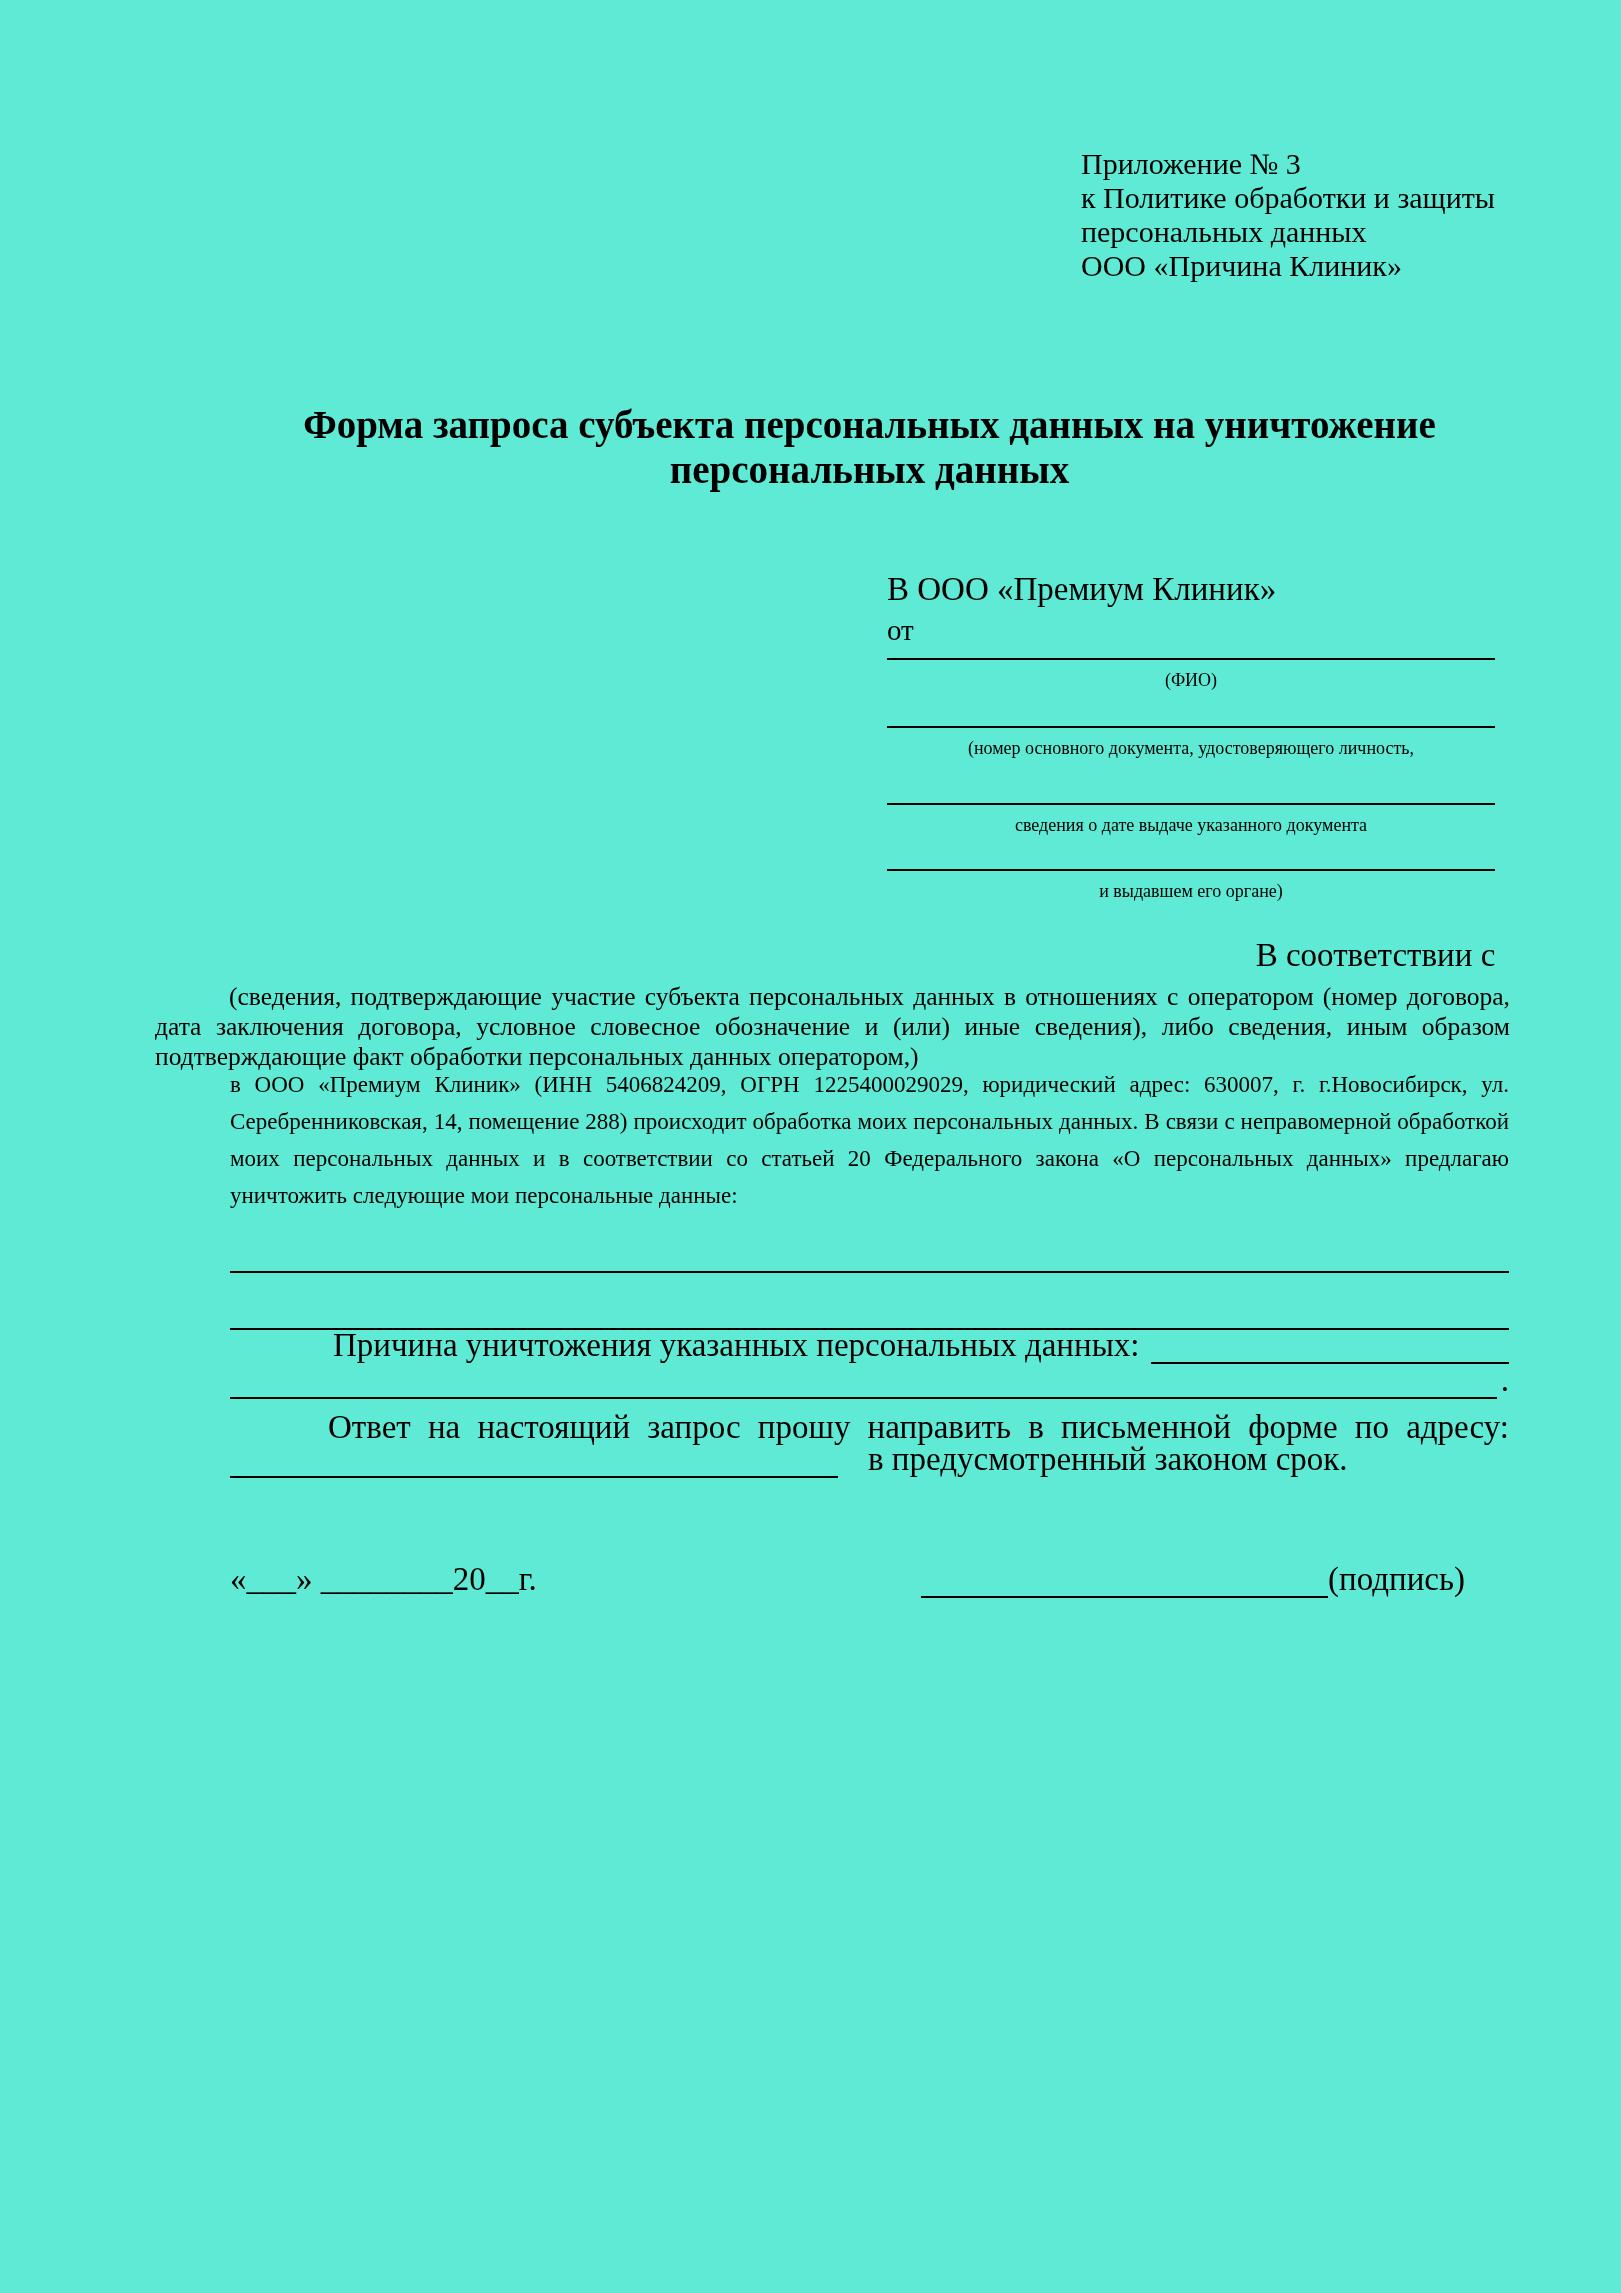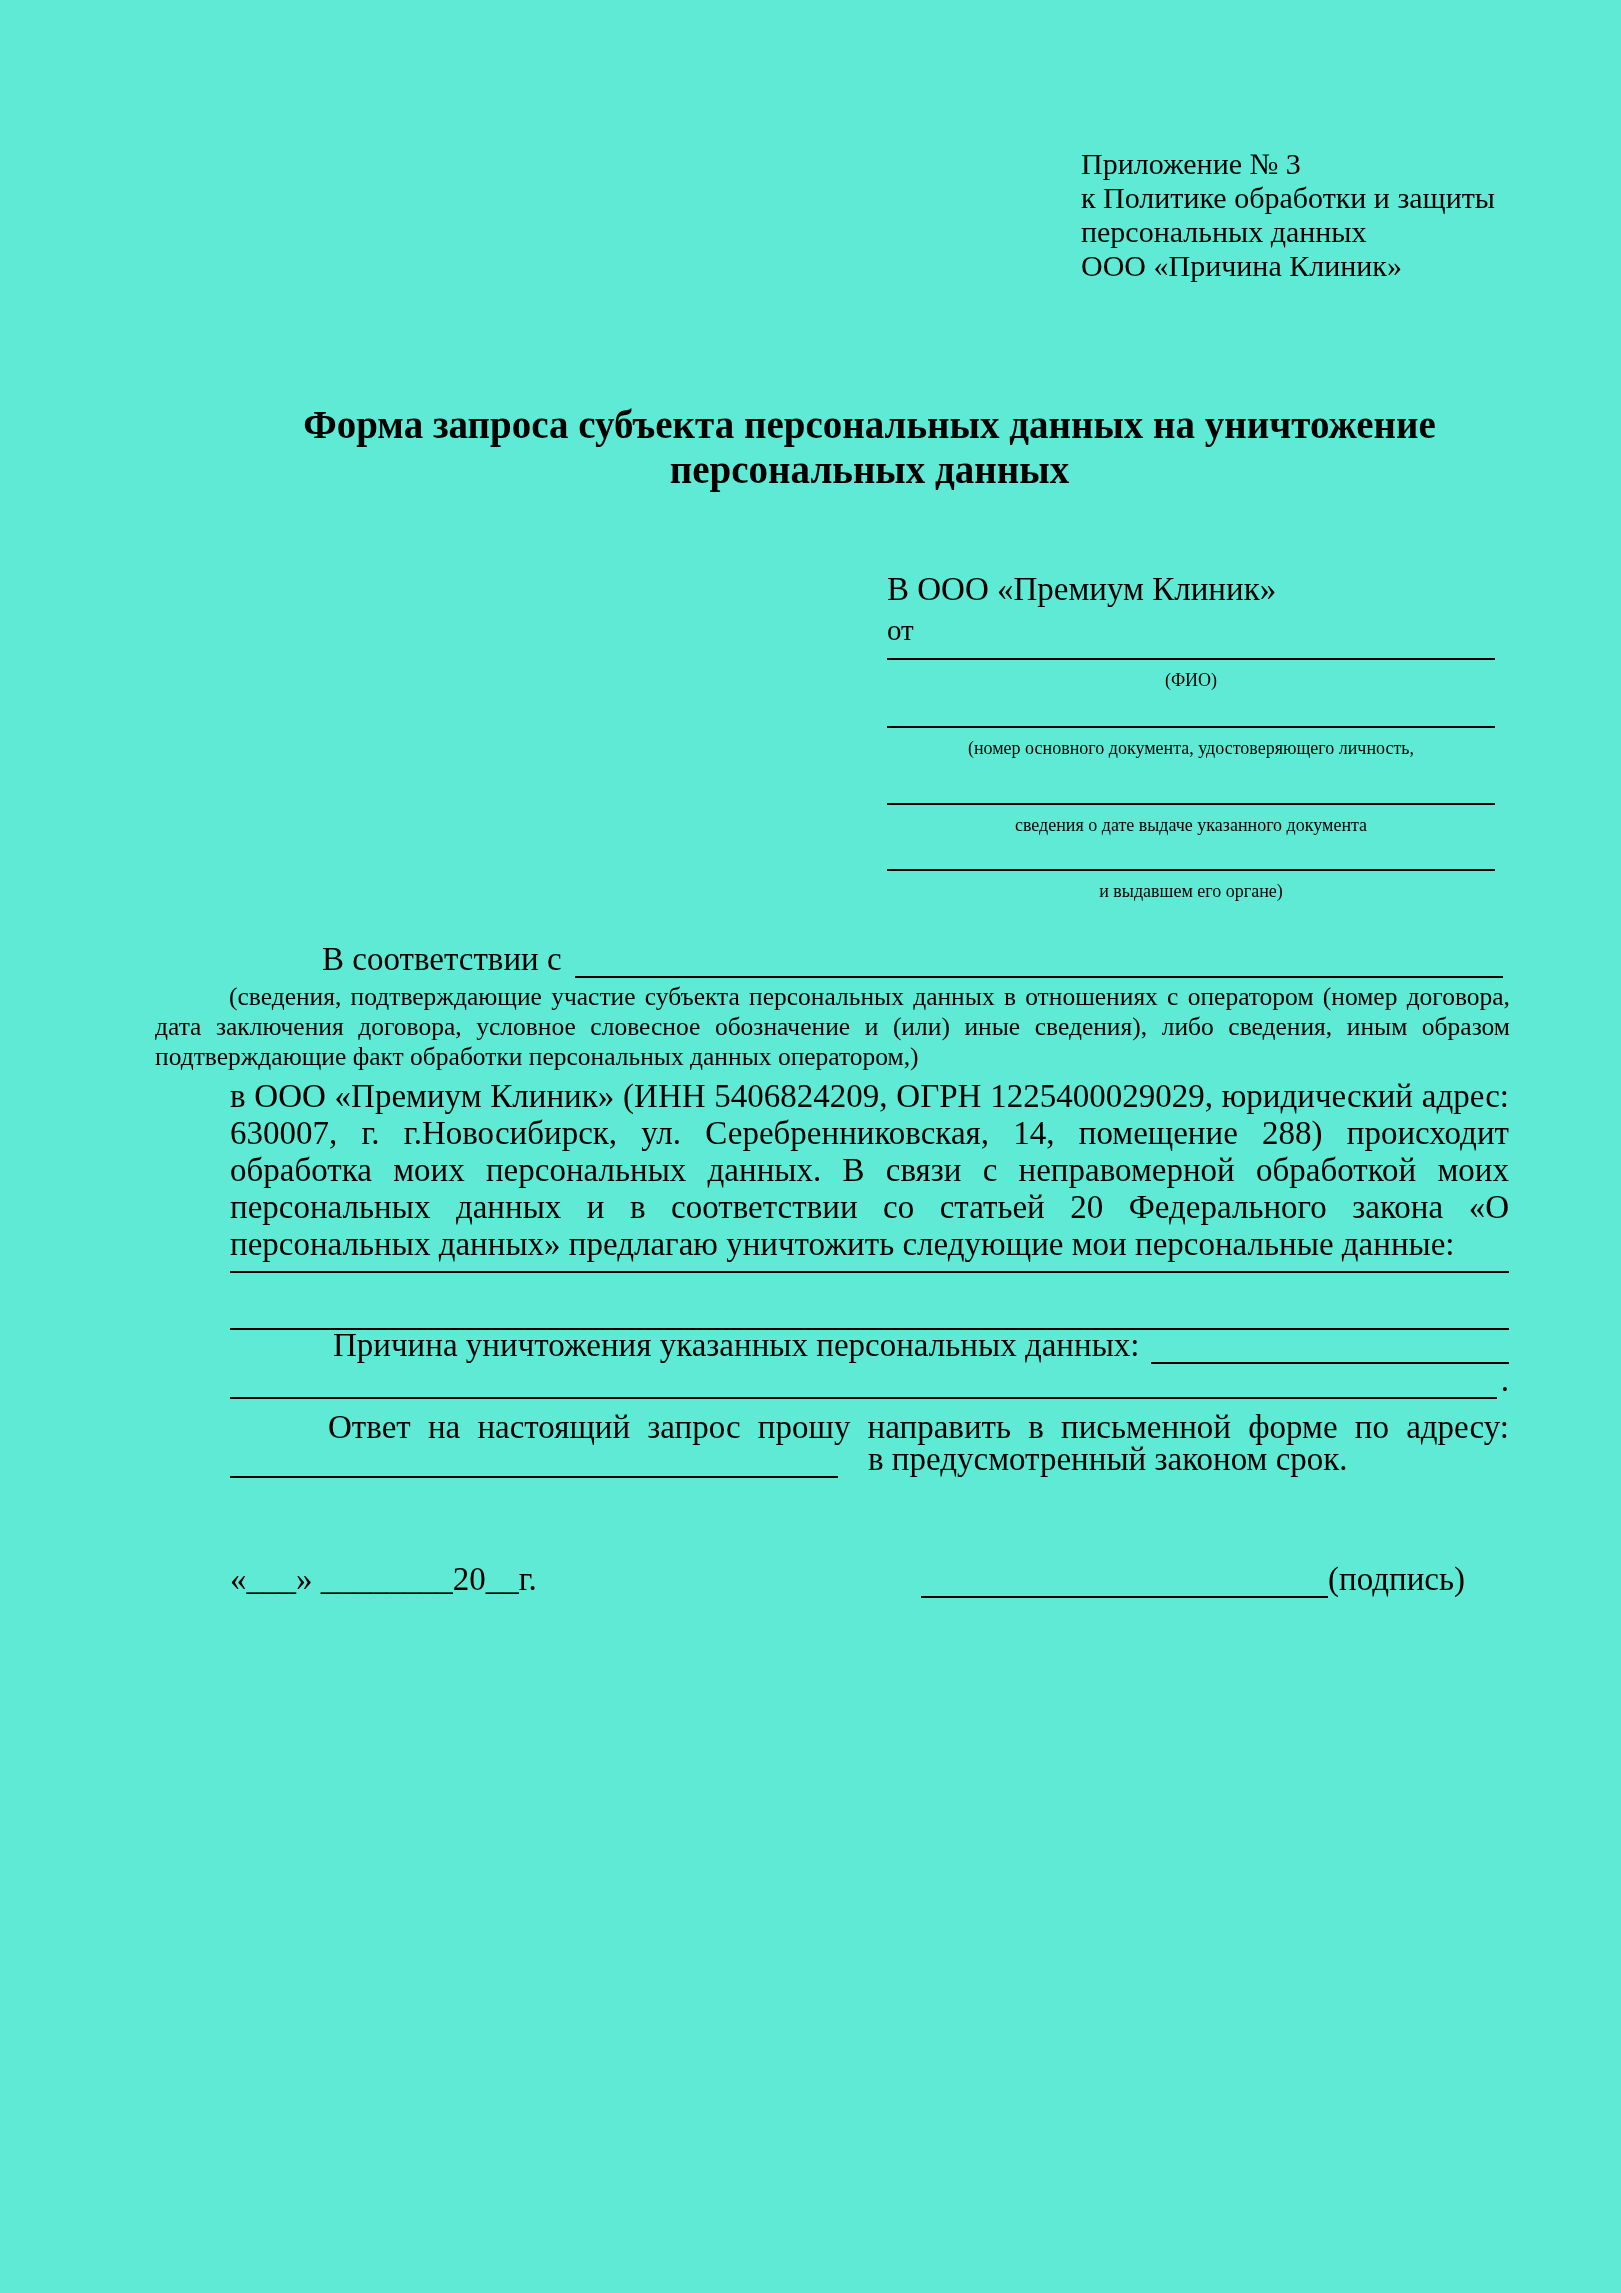--- a/index.html
+++ b/index.html
@@ -55,27 +55,28 @@
     width: 608px;
     text-align: center;
     font-size: 18px;
     line-height: 27.4px;
     white-space: nowrap;
   }
 
   
   .opening-row {
     position: absolute;
-    left: 224px;
+    left: 230px;
     top: 937px;
     width: 1279px;
     height: 41px;
     display: flex;
     align-items: flex-end;
     font-size: 33px;
+    flex-direction: column;
   }
   .opening-row .indent { width: 98px; flex: 0 0 auto; }
   .opening-row .label  { white-space: nowrap; padding-right: 13.7px; }
   .opening-row .fill   { flex: 1 1 auto; border-bottom: 2.9px solid #000; height: 100%; }
 
   .fineprint {
     position: absolute;
     left: 155px;
     top: 982px;
     width: 1355px;
@@ -83,24 +84,23 @@
     line-height: 30px;
     text-align: justify;
     text-indent: 74px;
   }
 
   .main-par {
     position: absolute;
     left: 230px;
     top: 1066px;
     width: 1279px;
-    font-size: 33px;
+    font-size: 23px;
     line-height: 37px;
     text-align: justify;
-    margin-top: 12px;
   }
 
   .blank-line {
     position: absolute;
     left: 230px;
     width: 1279px;
     height: 0;
     border-top: 2.9px solid #000;
   }
 

